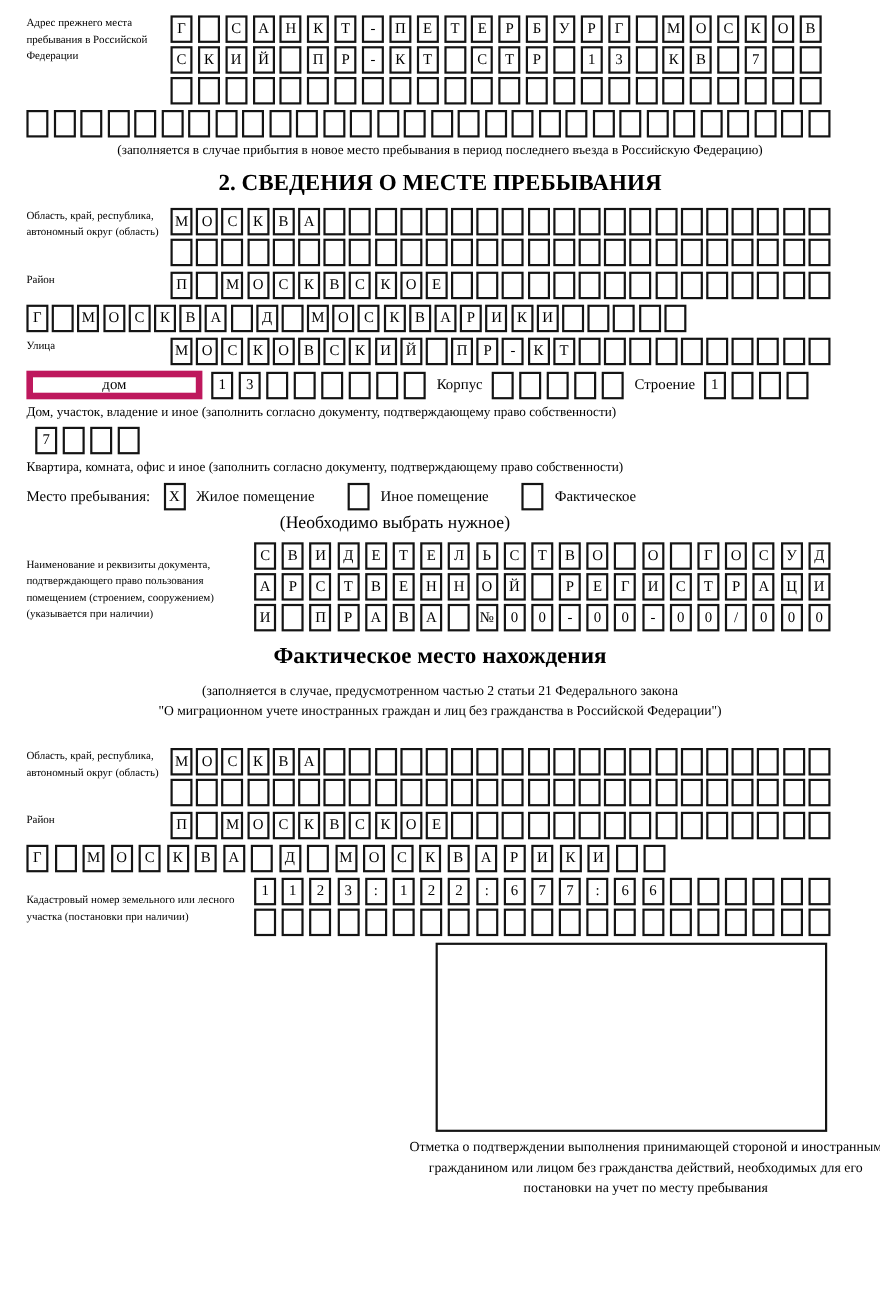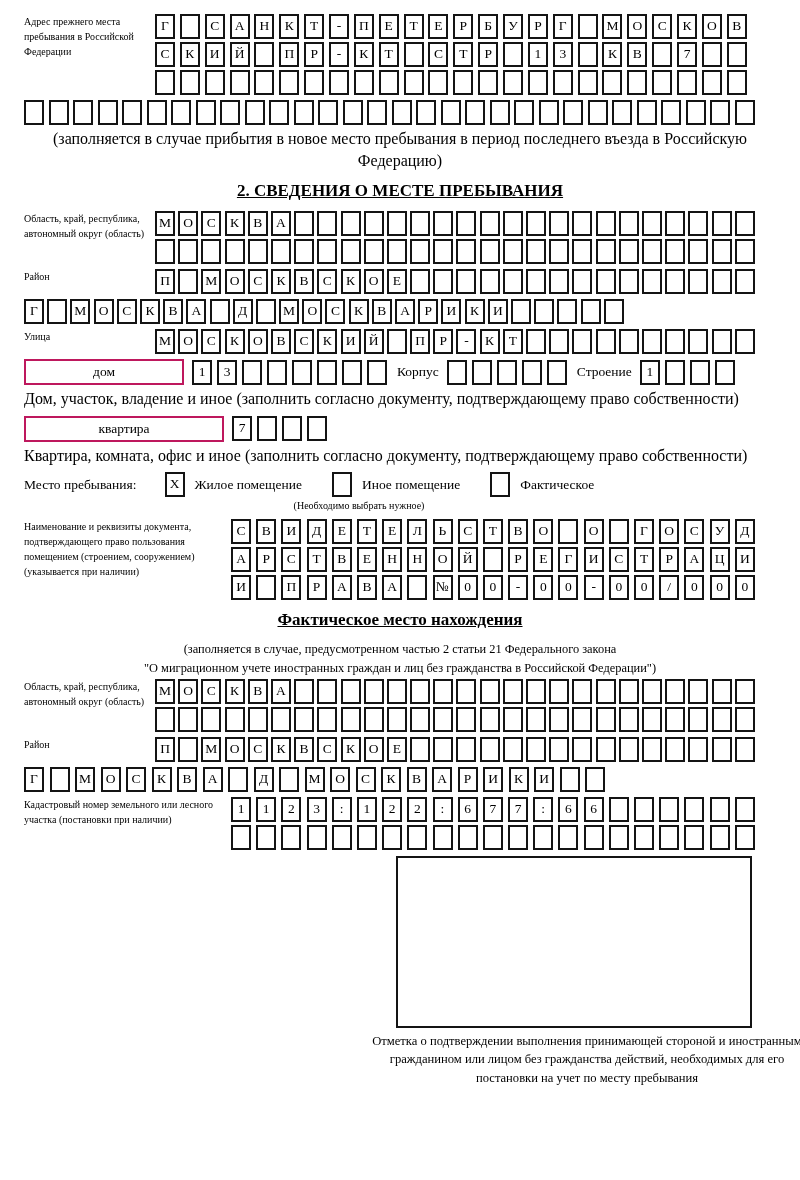--- a/index.html
+++ b/index.html
@@ -3,44 +3,44 @@
 <meta charset="utf-8">
 <style>
   html,body{margin:0;padding:0;background:#fff;color:#000;}
   body{width:800px;font-family:"Liberation Serif","DejaVu Serif",serif;}
   .page{padding:14px 24px 30px 24px;box-sizing:border-box;width:800px;}
   .corner{text-align:right;font-size:14px;margin:8px 14px 30px 0;}
   .fb{display:flex;margin-bottom:5px;}
   .lab{font-size:10px;line-height:1.5;padding-right:6px;box-sizing:border-box;}
   .lab131{flex:0 0 131px;}
   .lab176{flex:0 0 176px;}
-  .lab207{flex:0 0 207px;}
+  .lab207{flex:0 0 207px;margin-top:13px;}
   .rows{display:flex;flex-direction:column;gap:3px;}
   .boxrow{display:flex;justify-content:space-between;}
   .cell{width:20px;height:25px;border:2px solid #141414;box-sizing:border-box;
         font-size:13.5px;line-height:20px;text-align:center;flex:none;background:#fff;}
   .w24{width:592px;}
   .w26{width:600px;}
   .w23{width:581px;}
   .w21{width:524px;}
   .wfull{width:731px;margin-top:3px;}
-  .caption{font-size:16px;line-height:1.35;margin:3px 0 6px 0;}
+  .caption{font-size:12px;line-height:1.35;margin:3px 0 6px 0;}
   .center{text-align:center;}
-  .sect-title{font-weight:bold;font-size:17px;text-align:center;margin:10px 0 10px 0;text-decoration:underline;}
+  .sect-title{font-weight:bold;font-size:21px;text-align:center;margin:10px 0 10px 0;}
   .cellgroup{display:flex;gap:5px;}
   .flexrow{display:flex;align-items:center;font-size:13.5px;margin:4px 0 3px 0;}
-  .widebox{border:2px solid #be185d;height:26px;box-sizing:border-box;display:flex;
+  .widebox{border:6px solid #be185d;height:26px;box-sizing:border-box;display:flex;
            align-items:center;justify-content:center;font-size:13.5px;background:#fff;}
   .wb-dom{width:160px;}
   .wb-kv{width:200px;}
   .inl-lab{margin:0 8px 0 10px;}
-  .stay-lab{margin-right:28px;}
+  .stay-lab{margin-right:12px;}
   .opt-lab{margin:0 30px 0 10px;}
-  .stay-note{font-size:10px;width:450px;margin-left:110px;text-align:center;margin-top:2px;}
-  .actual-note{font-size:12.4px;text-align:center;line-height:1.5;margin-bottom:1px;}
+  .stay-note{font-size:16px;width:450px;margin-left:110px;text-align:center;margin-top:2px;}
+  .actual-note{font-size:12.4px;text-align:center;line-height:1.5;margin-bottom:24px;}
   .stamp-box{width:356px;height:172px;border:2px solid #141414;box-sizing:border-box;
              margin:6px 0 4px 372px;background:#fff;}
   .stamp-caption{font-size:12.6px;width:450px;margin-left:338px;text-align:center;line-height:1.5;}
 </style>
 </head>
 <body>
 
 <div class="page">
 
 
@@ -350,21 +350,20 @@
     <div class="cellgroup">
         <span class="cell">1</span>
         <span class="cell"></span>
         <span class="cell"></span>
         <span class="cell"></span>
       </div>
   </div>
   <div class="caption">Дом, участок, владение и иное (заполнить согласно документу, подтверждающему право собственности)</div>
 
   <div class="flexrow">
-    <div class="widebox wb-kv">квартира</div>
     <div class="cellgroup" style="margin-left:8px;">
         <span class="cell">7</span>
         <span class="cell"></span>
         <span class="cell"></span>
         <span class="cell"></span>
       </div>
   </div>
   <div class="caption">Квартира, комната, офис и иное (заполнить согласно документу, подтверждающему право собственности)</div>
 
   <div class="flexrow">

